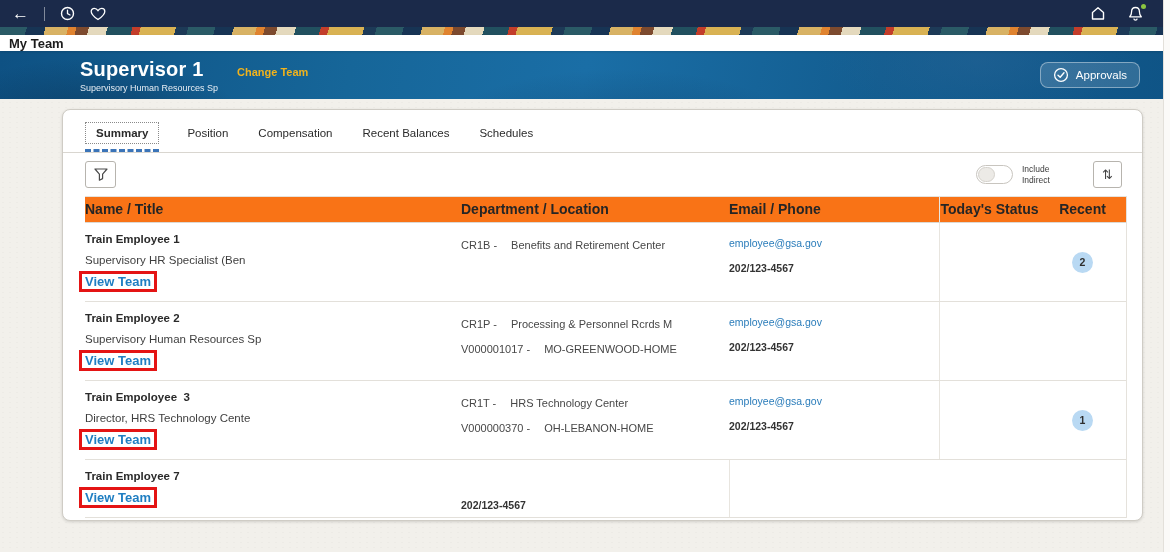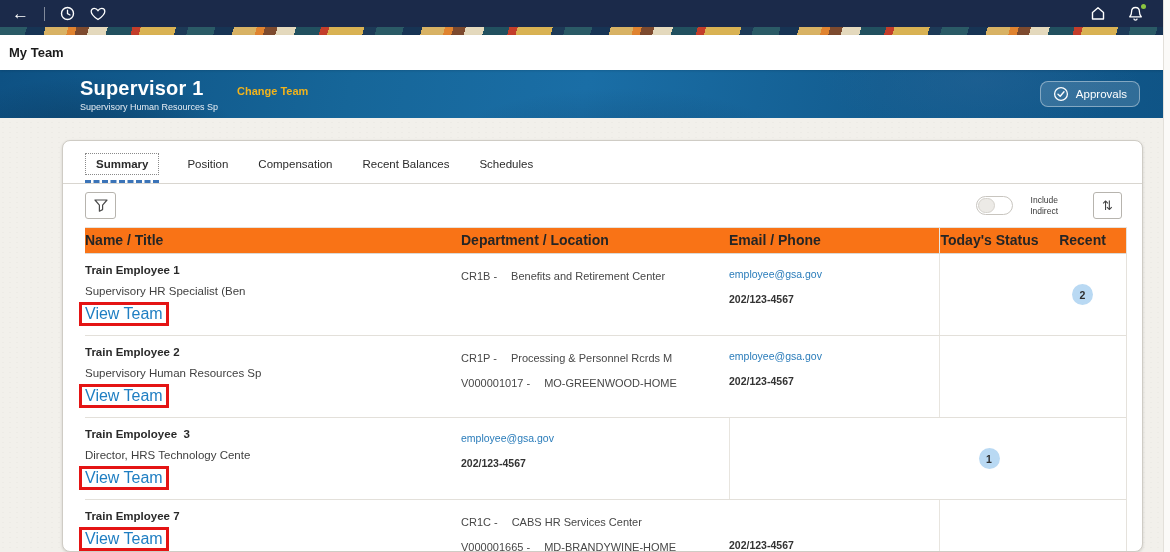--- a/index.html
+++ b/index.html
@@ -17,50 +17,50 @@
   .tb-icon { display:flex; align-items:center; cursor:pointer; }
   .bell-wrap { position:relative; }
   .bell-dot { position:absolute; top:-2px; right:-3px; width:5px; height:5px; border-radius:50%; background:#8ac440; }
 
   .mosaic { height:8px;
     background:repeating-linear-gradient(105deg,
       #2a5a66 0 26px, #173454 26px 44px, #d8b264 44px 66px, #e0832f 66px 74px,
       #7d4a2e 74px 86px, #e4d9bd 86px 104px, #21505f 104px 128px, #c33d2a 128px 136px,
       #d9b253 136px 170px, #1d3a57 170px 182px); }
 
-  .pagebar { height:35px; background:#ffffff; display:flex; align-items:center; padding:0 9px;
+  .pagebar { height:16px; background:#ffffff; display:flex; align-items:center; padding:0 9px;
              box-shadow:0 1px 2px rgba(0,0,0,0.12); position:relative; z-index:2; }
   .pagebar span { font-size:13px; font-weight:bold; color:#1c1c1c; }
 
   
   .banner { height:48px; position:relative; color:#fff;
     background:
       radial-gradient(ellipse 220px 90px at 90px 70px, rgba(8,38,66,0.45), transparent 70%),
       radial-gradient(ellipse 280px 110px at 620px 95px, rgba(10,44,78,0.35), transparent 70%),
       radial-gradient(ellipse 220px 80px at 980px 10px, rgba(40,100,150,0.45), transparent 72%),
       linear-gradient(100deg, #0e5183, #166699 30%, #1a6ea6 50%, #135d90 75%, #0f5486); }
   .sup { position:absolute; left:80px; top:7px; }
   .sup-name { font-size:20px; font-weight:bold; letter-spacing:0.2px; }
   .sup-title { font-size:9px; color:#e6edf4; margin-top:2px; }
   .change-team { position:absolute; left:237px; top:15px; font-size:11px; font-weight:bold; color:#f1b31c; cursor:pointer; text-decoration:none; }
   .approvals { position:absolute; right:30px; top:11px; height:26px; display:flex; align-items:center; gap:7px;
                background:rgba(255,255,255,0.14); border:1px solid rgba(255,255,255,0.4); border-radius:8px;
                padding:0 12px; color:#fff; font-size:11.5px; cursor:pointer; }
 
   
-  .card { position:relative; margin:22px 0 0 62px; width:1081px; height:412px; background:#fff;
+  .card { position:relative; margin:10px 0 0 62px; width:1081px; height:412px; background:#fff;
           border:1px solid #cfccc5; border-radius:8px; box-shadow:0 1px 3px rgba(0,0,0,0.14); overflow:hidden; }
 
   .tabs { display:flex; align-items:flex-end; padding:12px 22px 0; border-bottom:1px solid #d9d6d0; }
   .tab { font-size:11.5px; color:#2b2b2b; padding:5px 2px 13px; margin-right:26px; cursor:pointer; }
   .tab.active { font-weight:bold; position:relative; padding:0 0 8px; }
   .tab.active .tlabel { display:inline-block; border:1px dotted #8a8a8a; padding:4px 10px; }
   .tab.active::after { content:""; position:absolute; left:0; right:0; bottom:0; border-bottom:3px dashed #3b74b8; }
 
-  .toolbar { display:flex; align-items:center; justify-content:space-between; padding:8px 20px 7px 22px;text-align:right; }
+  .toolbar { display:flex; align-items:center; justify-content:space-between; padding:8px 20px 7px 22px; }
   .filter-btn { width:31px; height:27px; border:1px solid #b7b4ae; border-radius:3px; background:#fff;
                 display:flex; align-items:center; justify-content:center; cursor:pointer; }
   .right-tools { display:flex; align-items:center; gap:9px; }
   .toggle { width:37px; height:19px; border:1px solid #c8c5bf; border-radius:10px; background:#fff; position:relative; cursor:pointer; }
   .knob { position:absolute; left:1px; top:1px; width:17px; height:15px; border-radius:8px; background:#eceae6; border:1px solid #d5d2cc; }
   .ii-label { font-size:8.5px; color:#3a3a3a; line-height:1.25; width:36px; }
   .sort-btn { width:29px; height:27px; border:1px solid #b7b4ae; border-radius:3px; background:#fff; color:#444;
               font-size:13px; display:flex; align-items:center; justify-content:center; margin-left:26px; cursor:pointer; }
 
   
@@ -71,21 +71,21 @@
   .thead > div { padding:4px 0 5px; }
   .th-center { text-align:center; }
   .col-sep { border-left:1px solid #e8e5df; }
 
   .row { border-bottom:1px solid #e3e0da; font-size:11.5px; color:#3f3f3f; }
   .c-name { padding:10px 12px 9px 0; }
   .ename { font-weight:bold; color:#2a2a2a; white-space:pre-wrap; }
   .etitle { margin-top:9px; }
   .vt-wrap { margin-top:5px; }
   .redbox { display:inline-block; border:3px solid #e41414; padding:0 3px; margin-left:-6px; }
-  .vt { color:#1f7ec2; font-size:16px; text-decoration:none; cursor:pointer; }
+  .vt { color:#1f7ec2; font-size:13px; text-decoration:none; cursor:pointer;font-weight:bold; }
   .c-dept { padding:16px 10px 0 0; font-size:11px; color:#474747; }
   .dline .dval { margin-left:14px; }
   .dline + .dline { margin-top:13px; }
   .c-email { padding:14px 0 0; }
   .email { color:#2a7cba; font-weight:normal; font-size:10.5px; min-height:13px; cursor:pointer; }
   .phone { font-weight:bold; color:#333; font-size:10.5px; margin-top:12px; }
   .c-recent { display:flex; align-items:center; justify-content:center; }
   .badge { width:21px; height:21px; border-radius:50%; background:#b9d9f3; color:#2e2e2e;
            font-size:10.5px; font-weight:bold; display:flex; align-items:center; justify-content:center; }
 
@@ -226,39 +226,39 @@
         <div class="col-sep"></div>
         <div class="c-recent"></div>
       </div>
 
       <div class="trow row">
         <div class="c-name">
           <div class="ename">Train Empoloyee  3</div>
           <div class="etitle">Director, HRS Technology Cente</div>
           <div class="vt-wrap"><span class="redbox"><a class="vt">View Team</a></span></div>
         </div>
+        <div class="c-dept">
+          <div class="dline"><span>CR1T -</span><span class="dval">HRS Technology Center</span></div>
+          <div class="dline"><span>V000000370 -</span><span class="dval">OH-LEBANON-HOME</span></div>
+        </div>
         <div class="c-email">
           <div class="email">employee@gsa.gov</div>
           <div class="phone">202/123-4567</div>
         </div>
         <div class="col-sep"></div>
         <div class="c-recent">
           <span class="badge">1</span>
         </div>
       </div>
 
       <div class="trow row">
         <div class="c-name">
           <div class="ename">Train Employee 7</div>
           <div class="vt-wrap"><span class="redbox"><a class="vt">View Team</a></span></div>
         </div>
-        <div class="c-dept">
-          <div class="dline"><span>CR1C -</span><span class="dval">CABS HR Services Center</span></div>
-          <div class="dline"><span>V000001665 -</span><span class="dval">MD-BRANDYWINE-HOME</span></div>
-        </div>
         <div class="c-email">
           <div class="email"></div>
           <div class="phone">202/123-4567</div>
         </div>
         <div class="col-sep"></div>
         <div class="c-recent"></div>
       </div>
 
     </div>
   </div>

